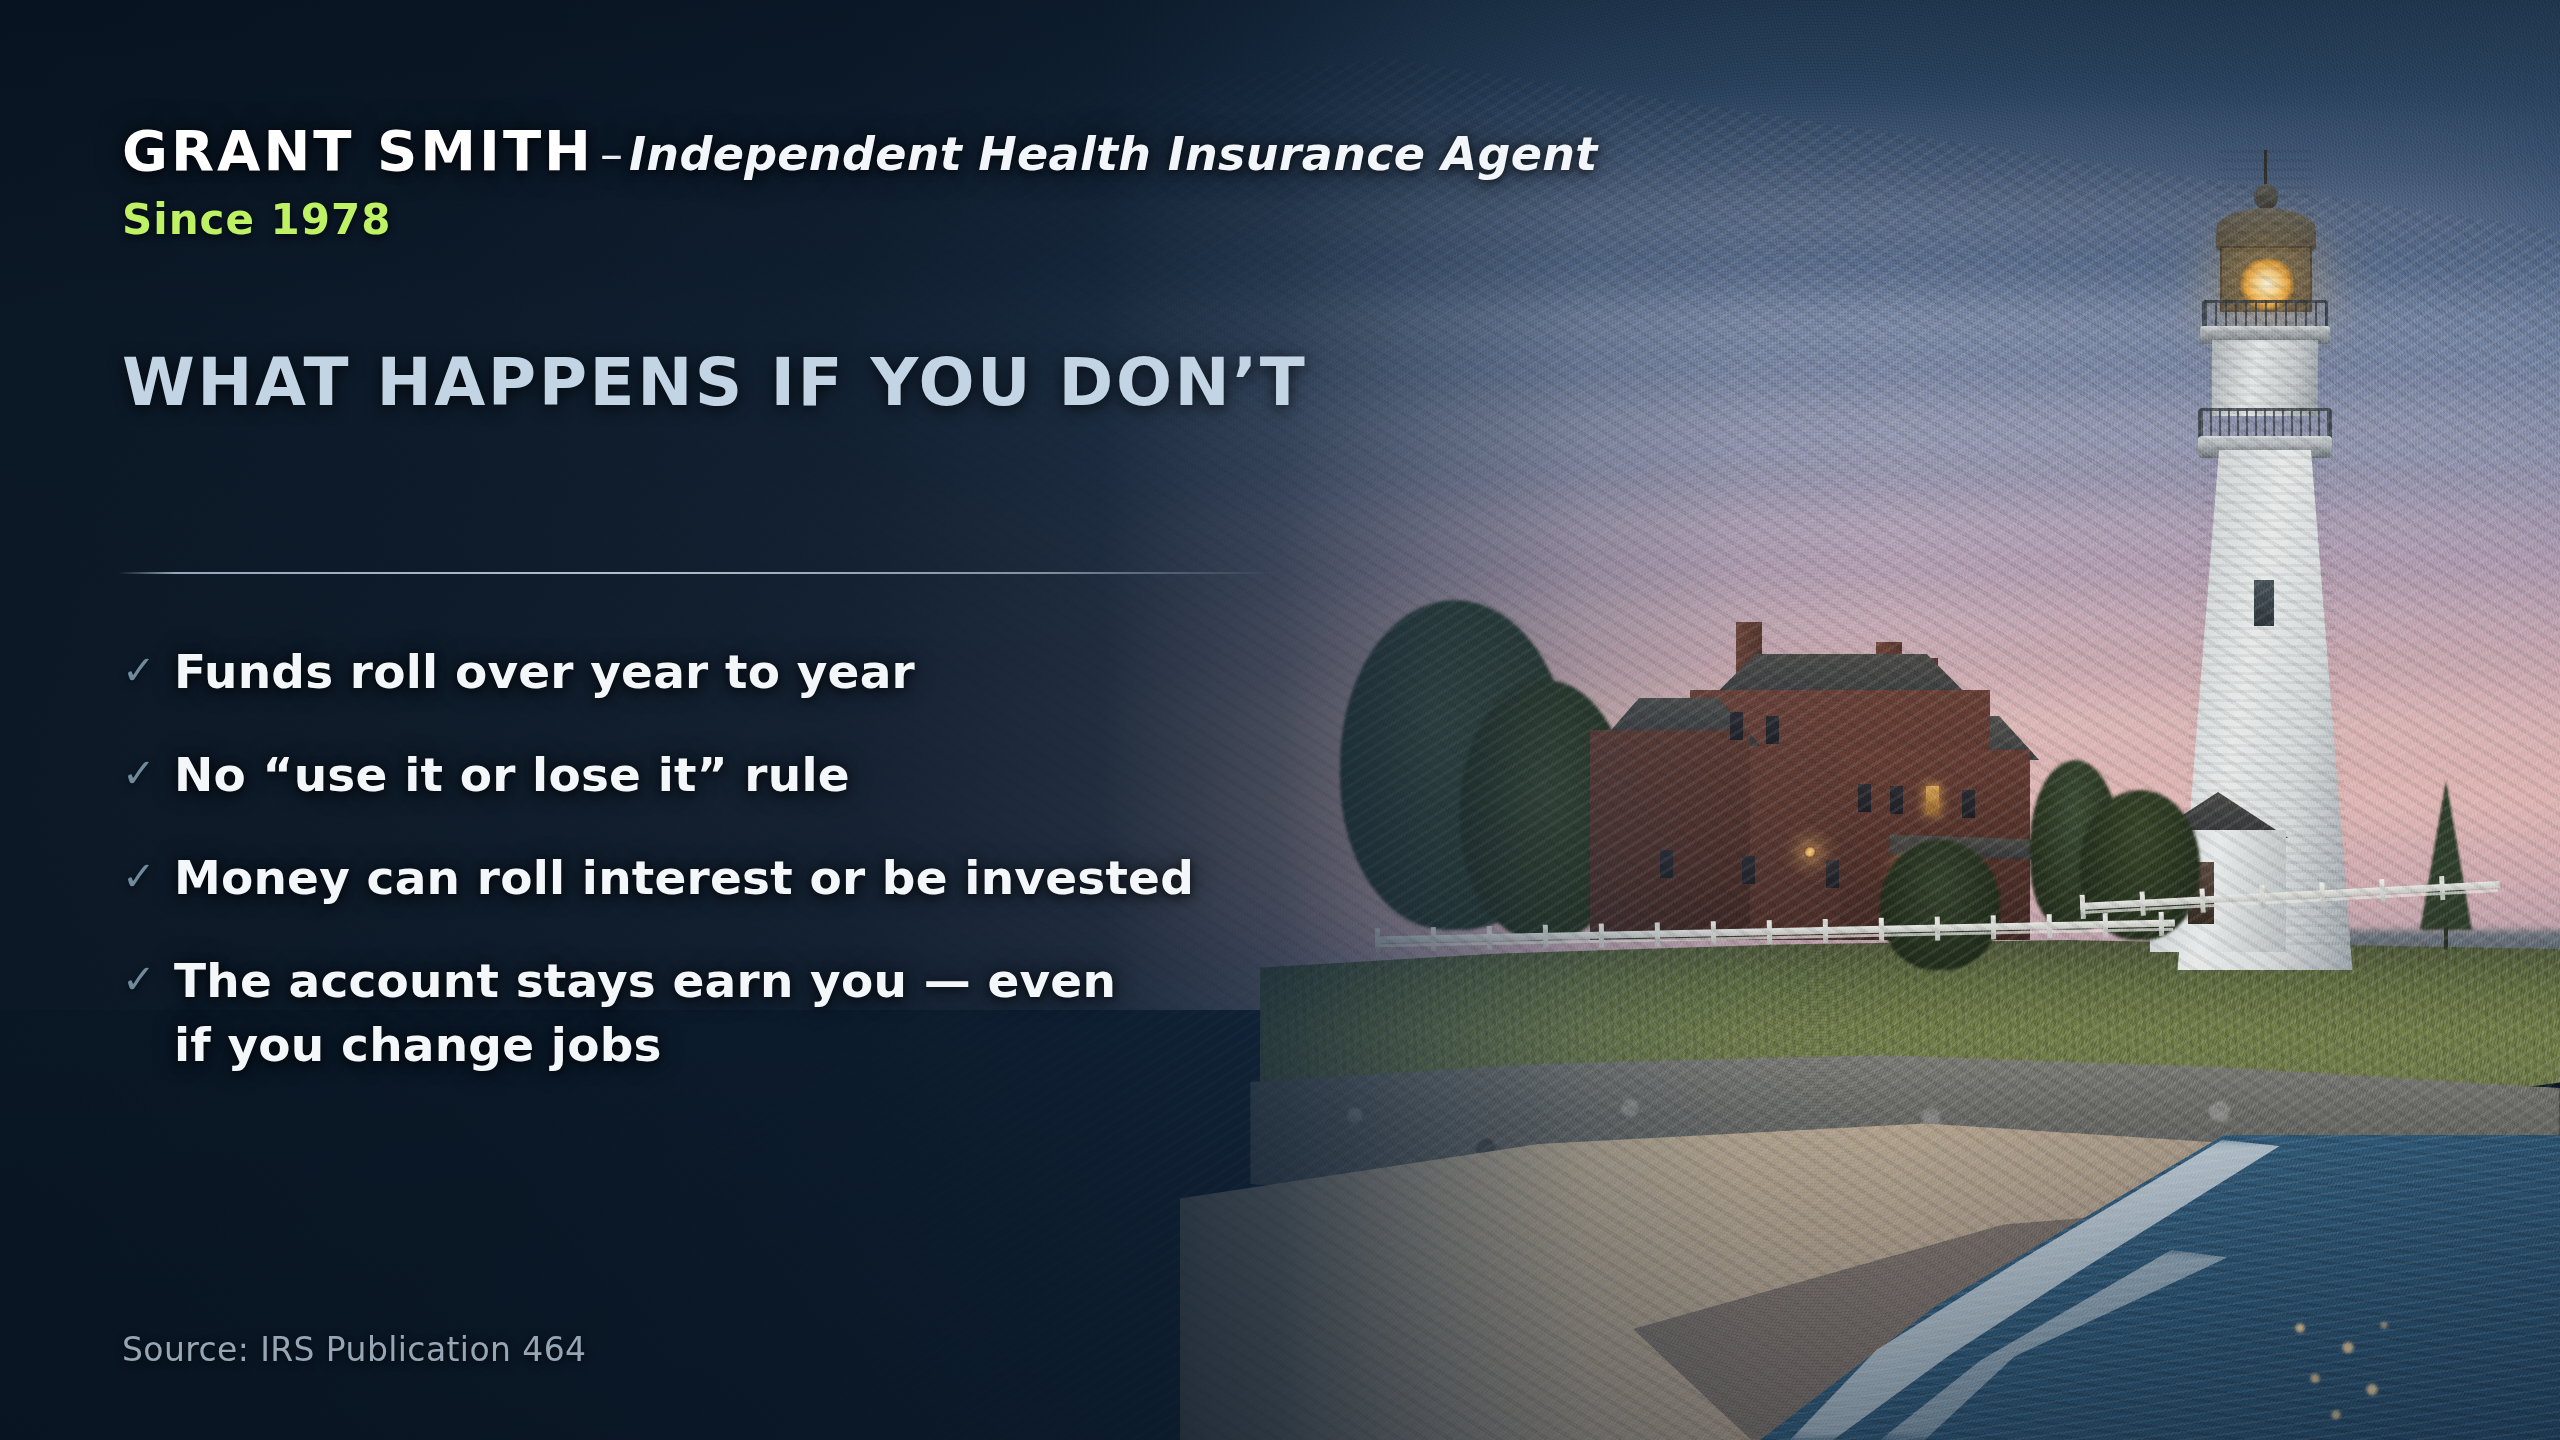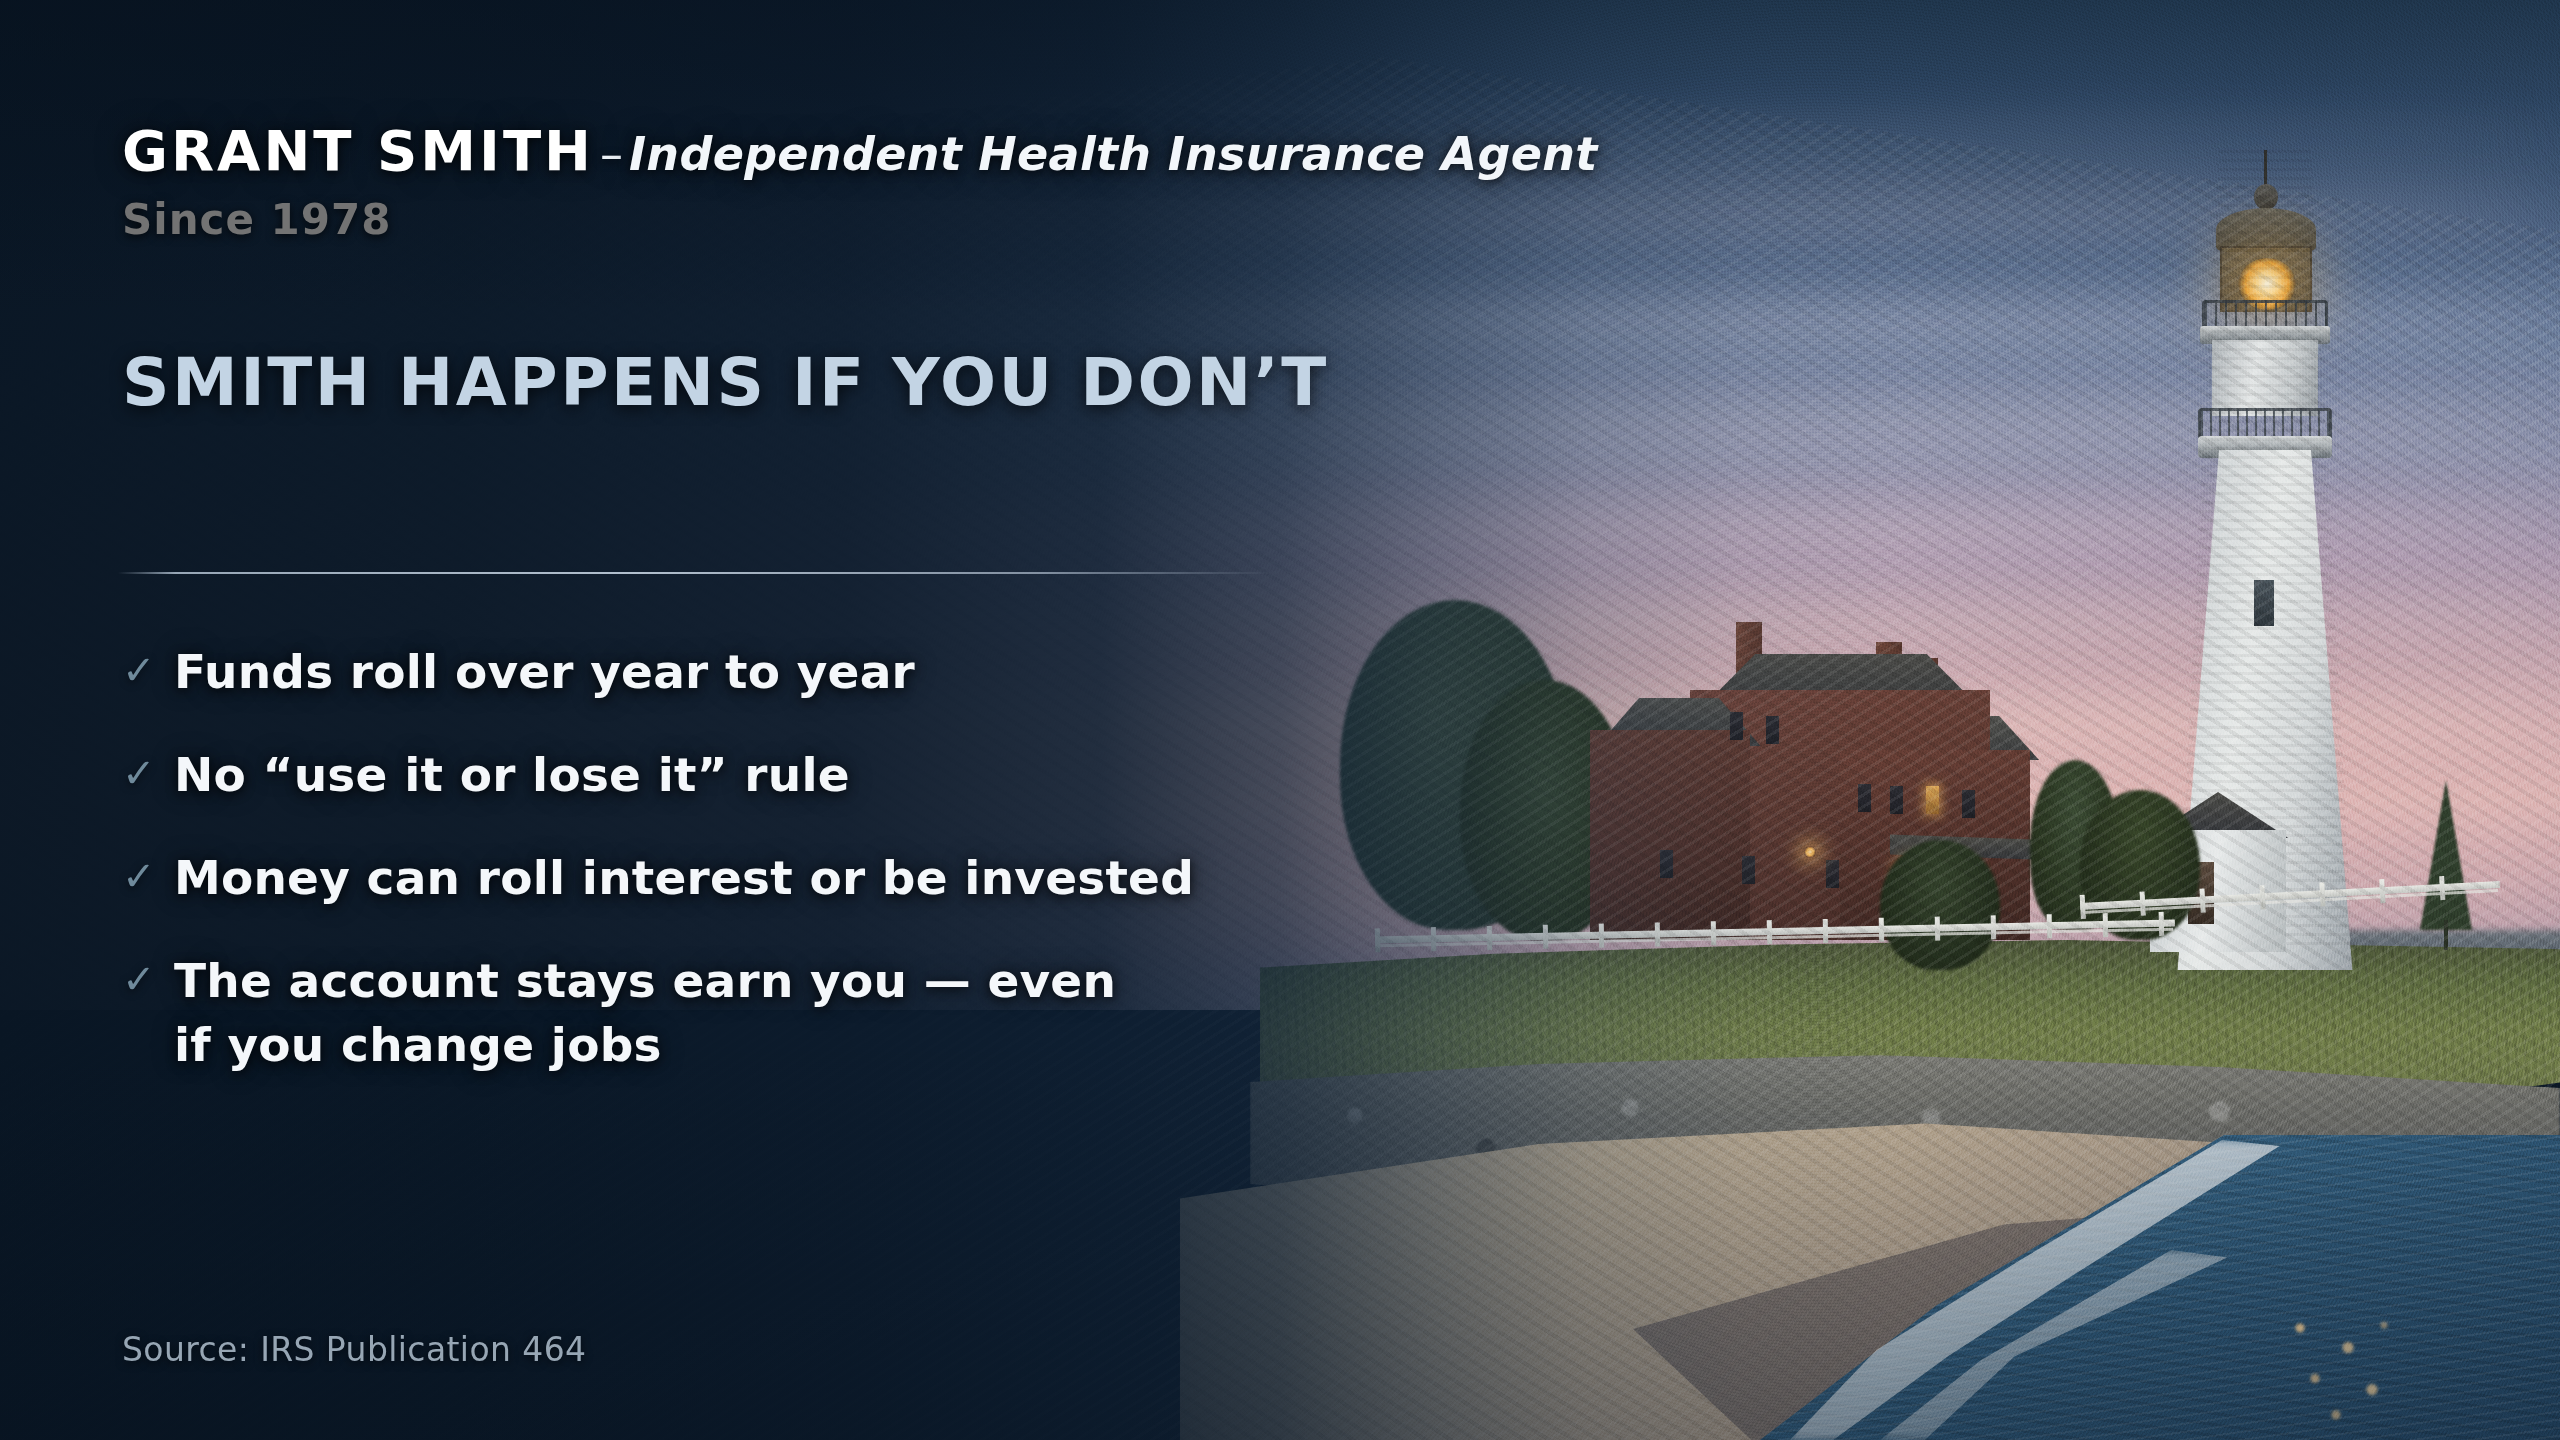--- a/index.html
+++ b/index.html
@@ -376,21 +376,21 @@
     font-size:46px; color:#eef3f8; font-weight:400; padding:0 6px;
     vertical-align:baseline;
   }
   .agent-role{
     font-family:"DejaVu Sans", sans-serif;
     font-style:italic; font-weight:600; font-size:46px; letter-spacing:.3px;
     color:#f2f6fa; vertical-align:baseline;
   }
   .since{
     position:absolute; left:122px; top:195px;
-    font-size:42px; font-weight:600; color:#737373; letter-spacing:1px;
+    font-size:42px; font-weight:600; color:#bef264; letter-spacing:1px;
     text-shadow:0 2px 10px rgba(0,0,0,.8);
   }
 
   .slide-title{
     position:absolute; left:122px; top:340px;
     font-size:66px; font-weight:bold; letter-spacing:2.5px; line-height:1.30;
     color:#c3d4e4;
     text-shadow:0 3px 16px rgba(0,0,0,.72);
   }
   .slide-title .tl{ display:block; white-space:nowrap; }
@@ -558,21 +558,21 @@
 
   <div class="content">
 
     <div class="agent-line">
       <span class="agent-name">GRANT SMITH</span><span class="agent-dash">–</span><span class="agent-role">Independent Health Insurance Agent</span>
     </div>
 
     <div class="since">Since 1978</div>
 
     <h1 class="slide-title">
-      <span class="tl">SMITH HAPPENS IF YOU DON’T</span>
+      <span class="tl">WHAT HAPPENS IF YOU DON’T</span>
     </h1>
 
     <div class="divider"></div>
 
     <ul class="bullets" style="list-style:none;">
       <li class="bullet">
         <span class="check">✓</span>
         <span class="btext">Funds roll over year to year</span>
       </li>
       <li class="bullet">

